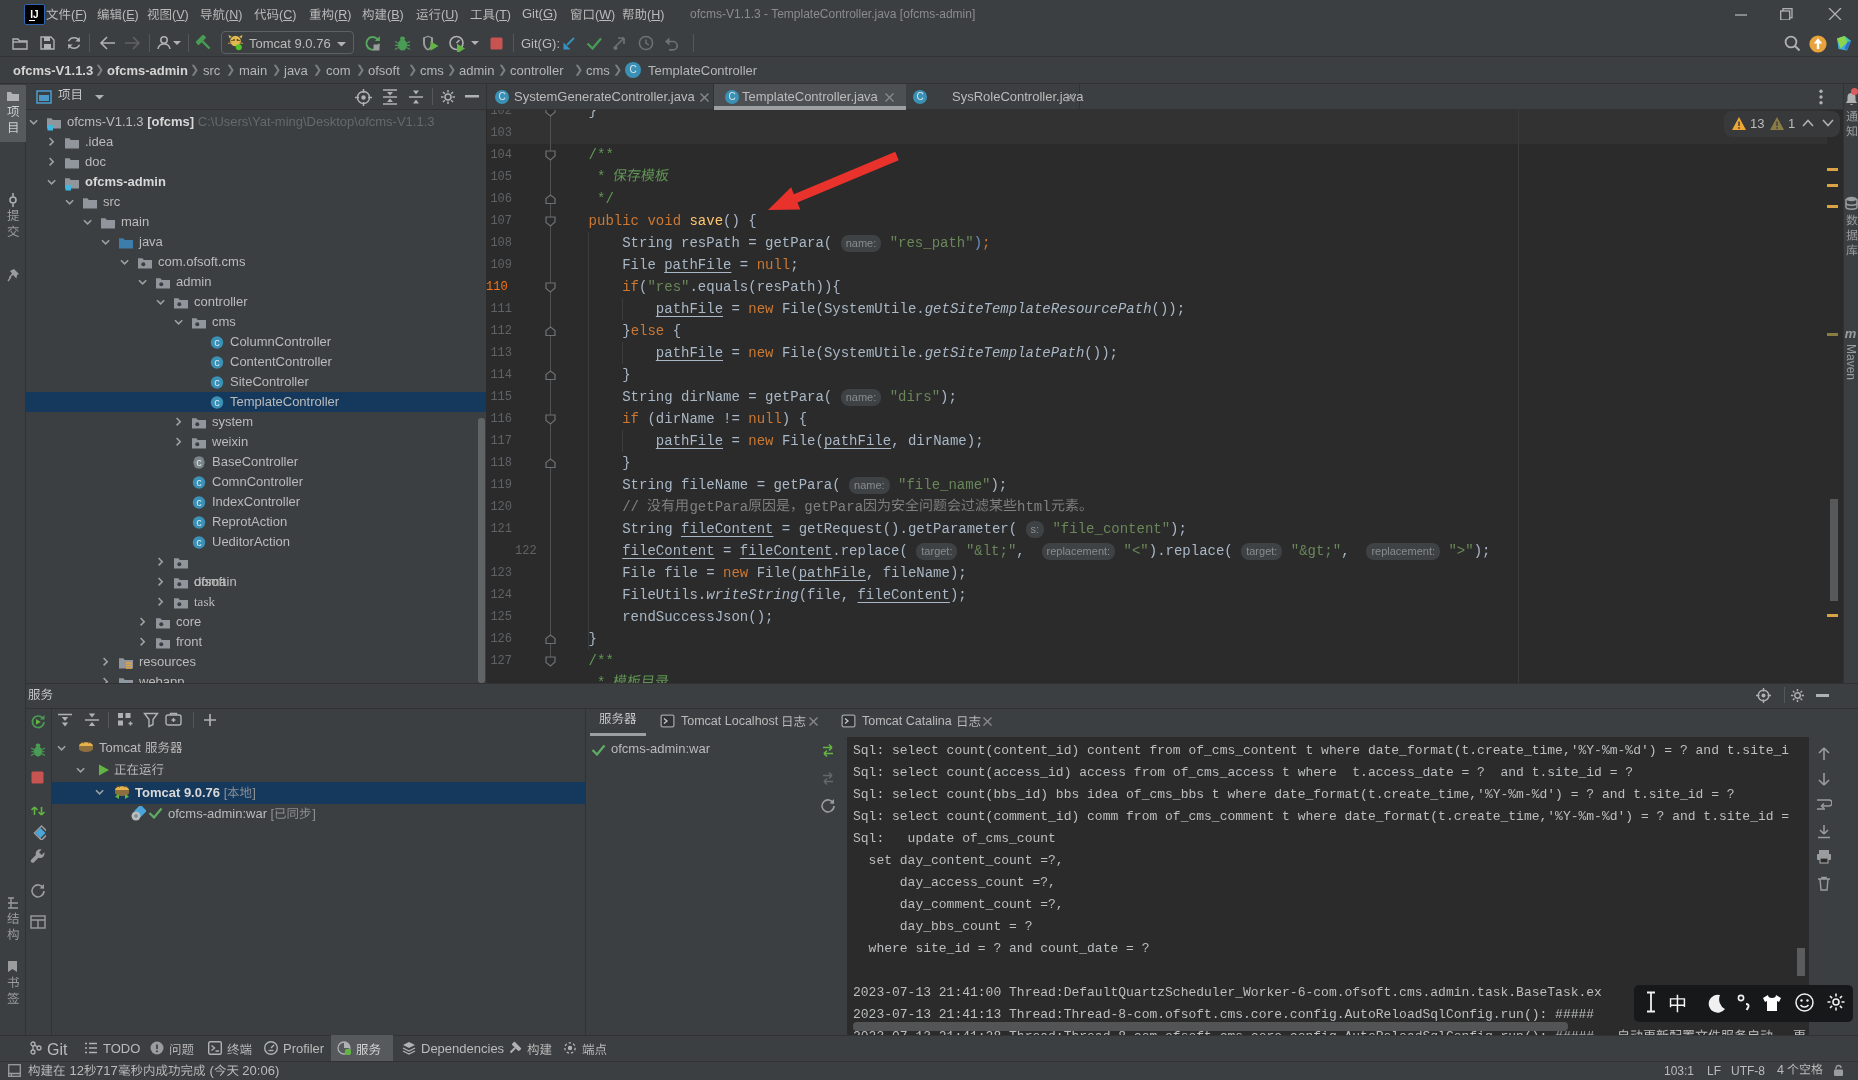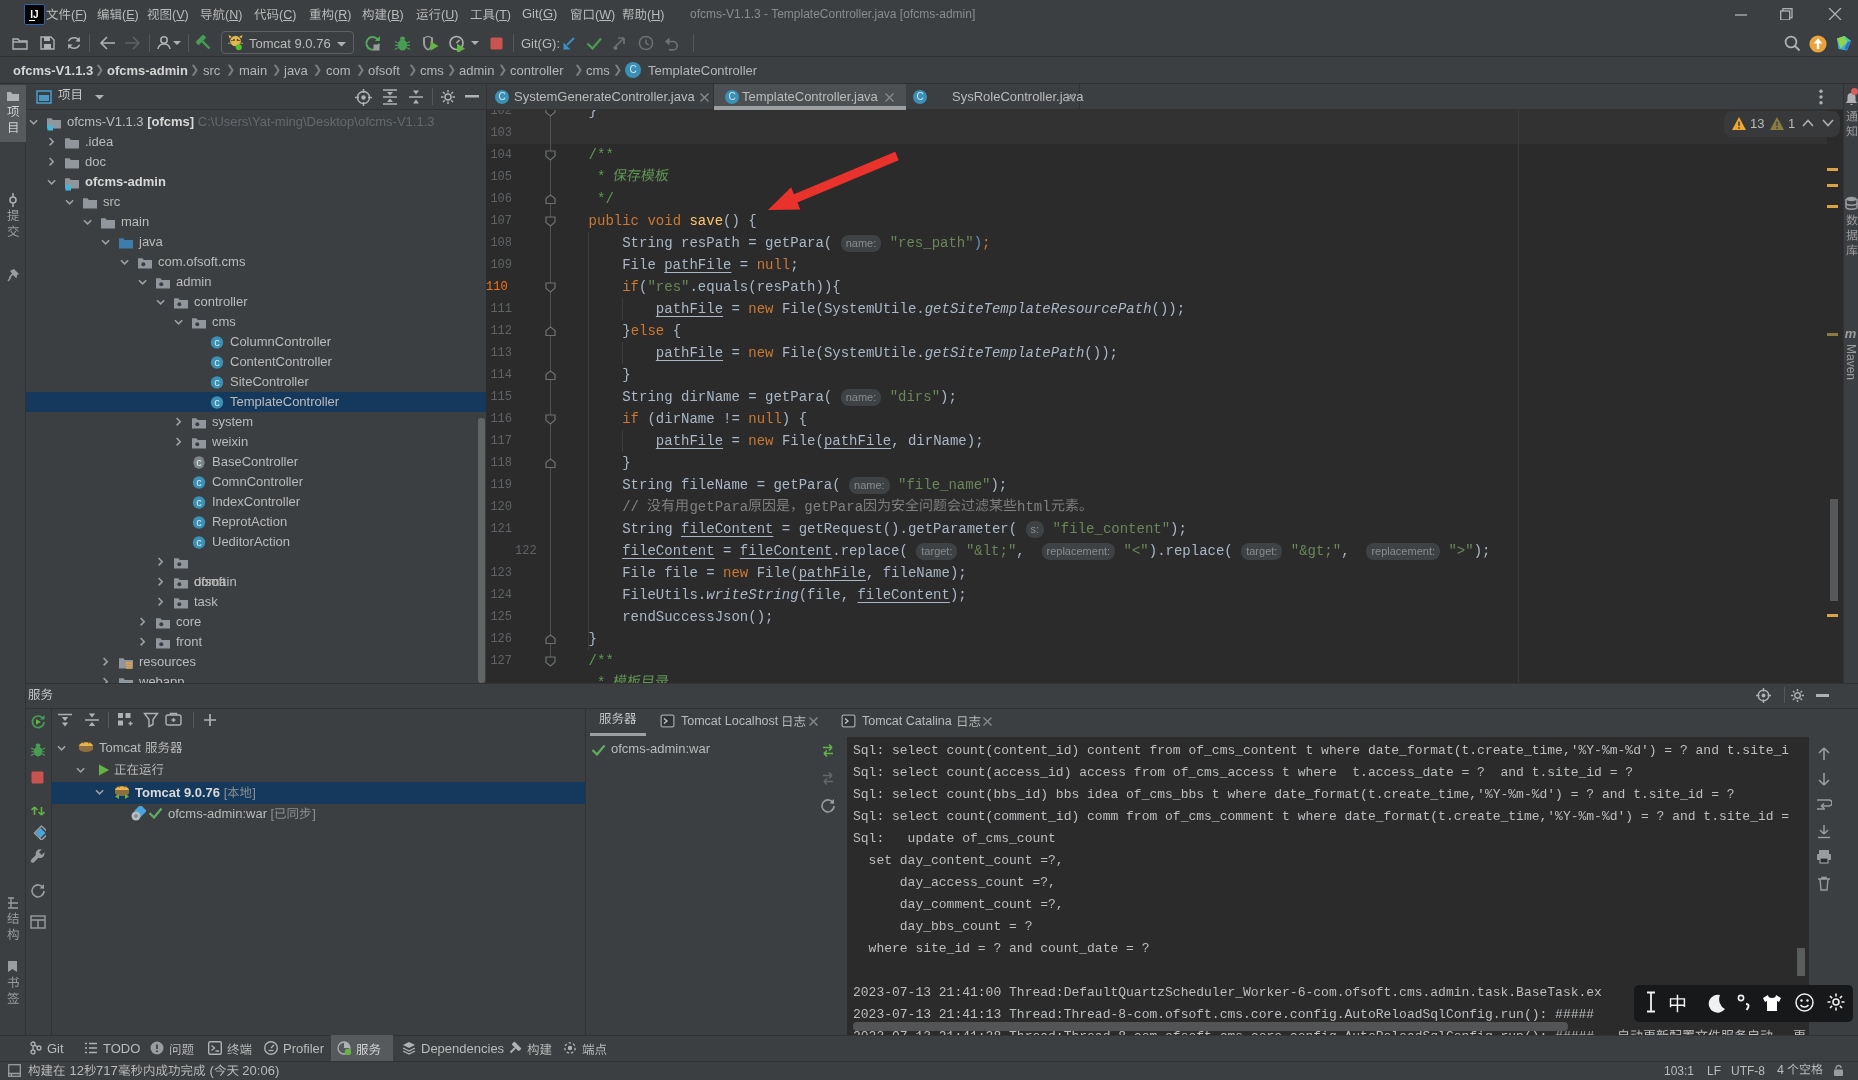--- a/index.html
+++ b/index.html
@@ -548,21 +548,21 @@
     <circle cx="6.3" cy="9.3" r="2" fill="#3c3f41"></circle>
   </svg>
 <div class="trow" style="left:194px;top:572px;">ofsoft</div>
 <svg style="position:absolute;left:156px;top:597px;" width="9" height="10" viewBox="0 0 9 10">
     <path d="M2.6 1l3.6 3.7-3.6 3.7" fill="none" stroke="#9da1a4" stroke-width="1.6"></path>
   </svg>
 <svg style="position:absolute;left:173px;top:595px;" width="16" height="17" viewBox="0 0 16 17">
     <path d="M1 3.2 h4.4 l1.4 1.8 H15 v8.6 H1z" fill="#90969b"></path>
     <circle cx="6.3" cy="9.3" r="2" fill="#3c3f41"></circle>
   </svg>
-<div class="trow" style="left:194px;top:592px;">task</div>
+<div class="trow" style="left:194px;top:592px;font-family:Liberation Serif, serif;">task</div>
 <svg style="position:absolute;left:138px;top:617px;" width="9" height="10" viewBox="0 0 9 10">
     <path d="M2.6 1l3.6 3.7-3.6 3.7" fill="none" stroke="#9da1a4" stroke-width="1.6"></path>
   </svg>
 <svg style="position:absolute;left:155px;top:615px;" width="16" height="17" viewBox="0 0 16 17">
     <path d="M1 3.2 h4.4 l1.4 1.8 H15 v8.6 H1z" fill="#90969b"></path>
     <circle cx="6.3" cy="9.3" r="2" fill="#3c3f41"></circle>
   </svg>
 <div class="trow" style="left:176px;top:612px;">core</div>
 <svg style="position:absolute;left:138px;top:637px;" width="9" height="10" viewBox="0 0 9 10">
     <path d="M2.6 1l3.6 3.7-3.6 3.7" fill="none" stroke="#9da1a4" stroke-width="1.6"></path>
@@ -1073,21 +1073,21 @@
       <path d="M10 1.5v3M10 15.5v3M1.5 10h3M15.5 10h3M4 4l2.1 2.1M13.9 13.9L16 16M16 4l-2.1 2.1M6.1 13.9L4 16"></path>
     </g>
   </svg>
 <div class="" style="position:absolute;left:0px;top:1035px;width:1858px;height:26px;background:#3c3f41;border-top:1px solid #323232;z-index:55;"></div>
 <svg style="position:absolute;left:30px;top:1041px;z-index:56;" width="12" height="14" viewBox="0 0 12 14">
     <circle cx="3" cy="3" r="2" fill="none" stroke="#afb1b3" stroke-width="1.3"></circle>
     <circle cx="3" cy="11" r="2" fill="none" stroke="#afb1b3" stroke-width="1.3"></circle>
     <circle cx="9" cy="7" r="2" fill="none" stroke="#afb1b3" stroke-width="1.3"></circle>
     <path d="M3 5v4M4.7 4L7.3 6" stroke="#afb1b3" stroke-width="1.3"></path>
   </svg>
-<div class="" style="position:absolute;left:47px;top:1041px;color:#bbbbbb;font-size:13px;z-index:56;">Git</div>
+<div class="" style="position:absolute;left:47px;top:1041px;color:#bbbbbb;font-size:16px;z-index:56;">Git</div>
 <svg style="position:absolute;left:84px;top:1042px;z-index:56;" width="14" height="12" viewBox="0 0 14 12">
     <path d="M1 1.5h2M1 6h2M1 10.5h2M5 1.5h8M5 6h8M5 10.5h8" stroke="#afb1b3" stroke-width="1.5"></path>
   </svg>
 <div class="" style="position:absolute;left:103px;top:1041px;color:#bbbbbb;font-size:13px;z-index:56;">TODO</div>
 <svg style="position:absolute;left:150px;top:1041px;z-index:56;" width="14" height="14" viewBox="0 0 14 14">
     <circle cx="7" cy="7" r="6.5" fill="#9a9c9e"></circle>
     <path d="M7 3.5V8" stroke="#3c3f41" stroke-width="1.7"></path>
     <circle cx="7" cy="10.2" r="1" fill="#3c3f41"></circle>
   </svg>
 <div style="position:absolute;left:169px;top:1043px;z-index:56;"><svg class="zs" style="" width="25" height="16" fill="#bbbbbb">

